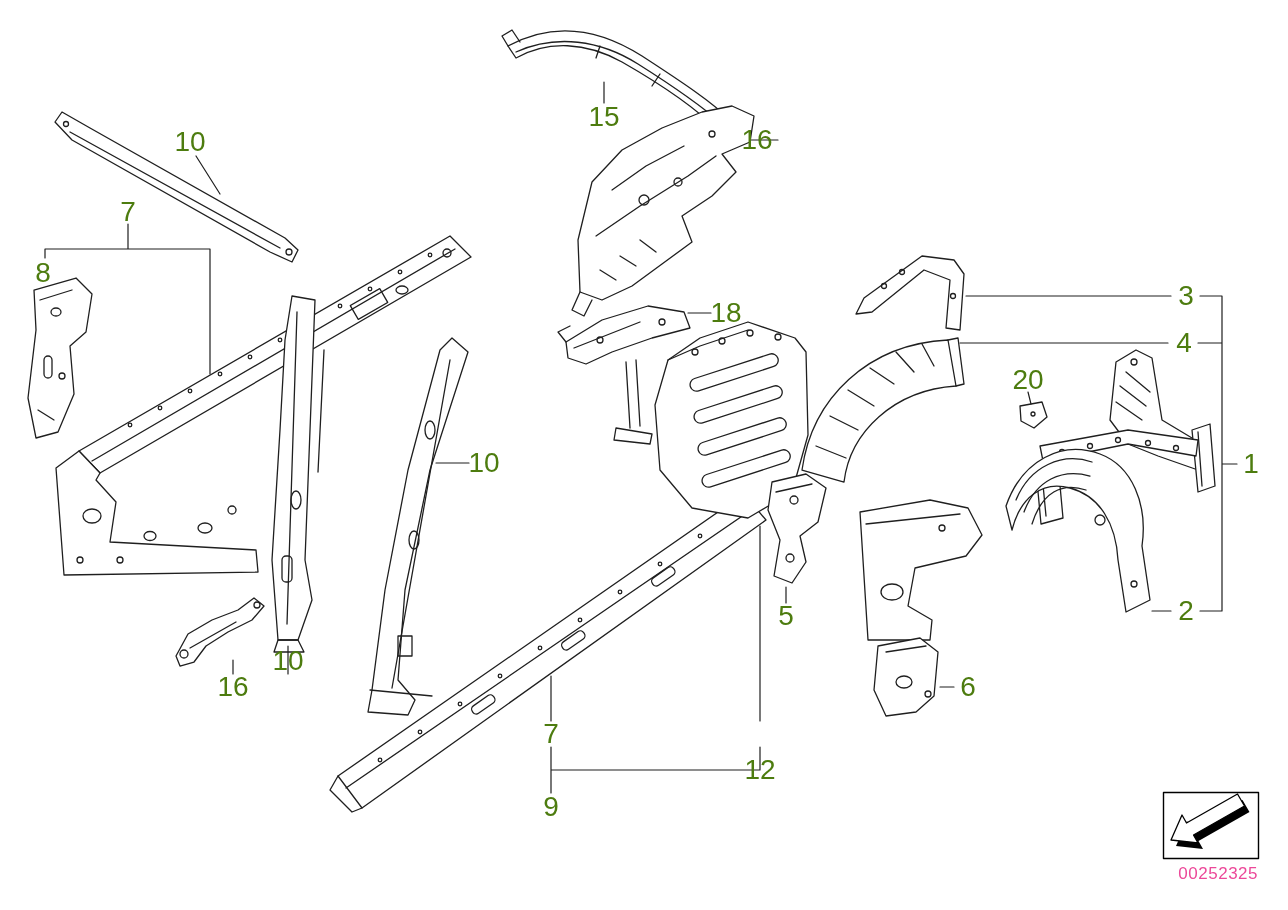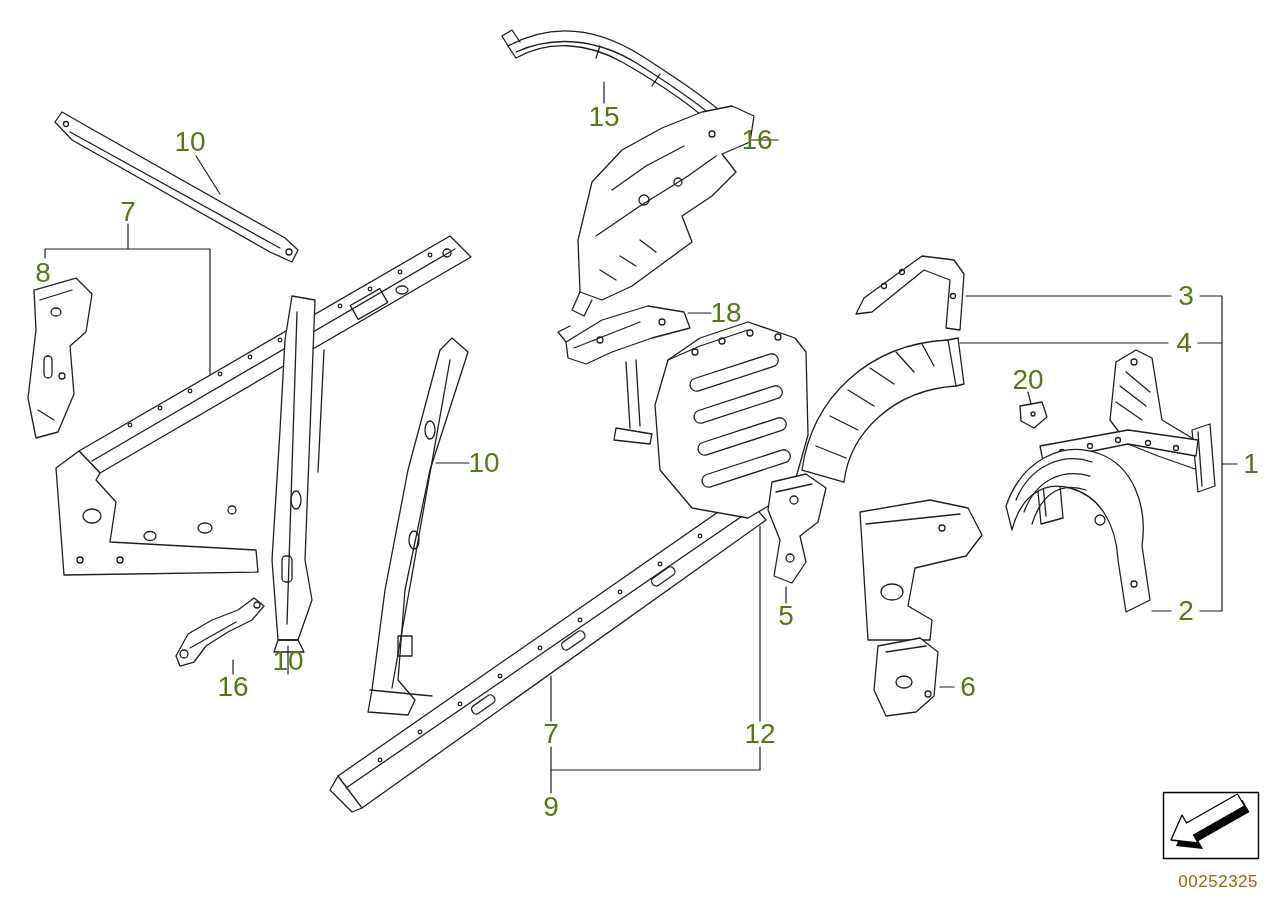--- a/index.html
+++ b/index.html
@@ -20,24 +20,23 @@
     color:#4d7c0f;
     z-index:5;
     white-space:nowrap;
     user-select:none;
   }
   .doc-number{
     position:absolute;
     right:30px;
     top:864px;
     font-size:17px;
-    color:#a16207;
+    color:#ec4899;
     letter-spacing:.5px;
     z-index:5;
-    margin-top:8px;
   }
 </style>
 </head>
 <body>
 
 <div class="stage">
 
   <svg width="1288" height="910" viewBox="0 0 1288 910">
     <g stroke="#1f1f1f" stroke-width="1.3" fill="none" stroke-linejoin="round" stroke-linecap="round">
 
@@ -270,21 +269,21 @@
   <div class="callout" style="left:1186px;top:611px">2</div>
   <div class="callout" style="left:1186px;top:296px">3</div>
   <div class="callout" style="left:1184px;top:343px">4</div>
   <div class="callout" style="left:786px;top:616px">5</div>
   <div class="callout" style="left:968px;top:687px">6</div>
   <div class="callout" style="left:128px;top:212px">7</div>
   <div class="callout" style="left:43px;top:273px">8</div>
   <div class="callout" style="left:551px;top:807px">9</div>
   <div class="callout" style="left:288px;top:661px">10</div>
   <div class="callout" style="left:551px;top:734px">7</div>
-  <div class="callout" style="left:760px;top:734px">12</div>
+  <div class="callout" style="left:760px;top:770px">12</div>
   <div class="callout" style="left:484px;top:463px">10</div>
   <div class="callout" style="left:190px;top:142px">10</div>
   <div class="callout" style="left:604px;top:117px">15</div>
   <div class="callout" style="left:757px;top:140px">16</div>
   <div class="callout" style="left:233px;top:687px">16</div>
   <div class="callout" style="left:1028px;top:380px">20</div>
   <div class="callout" style="left:726px;top:313px">18</div>
 
   <div class="doc-number">00252325</div>
 

